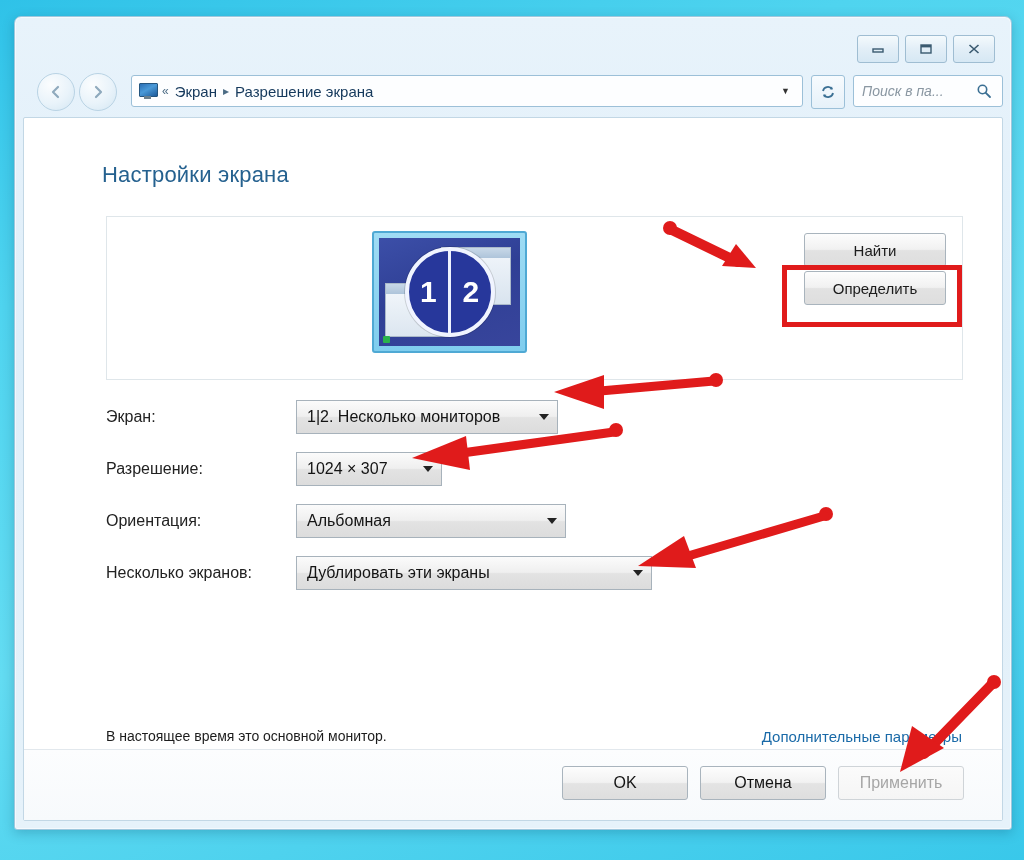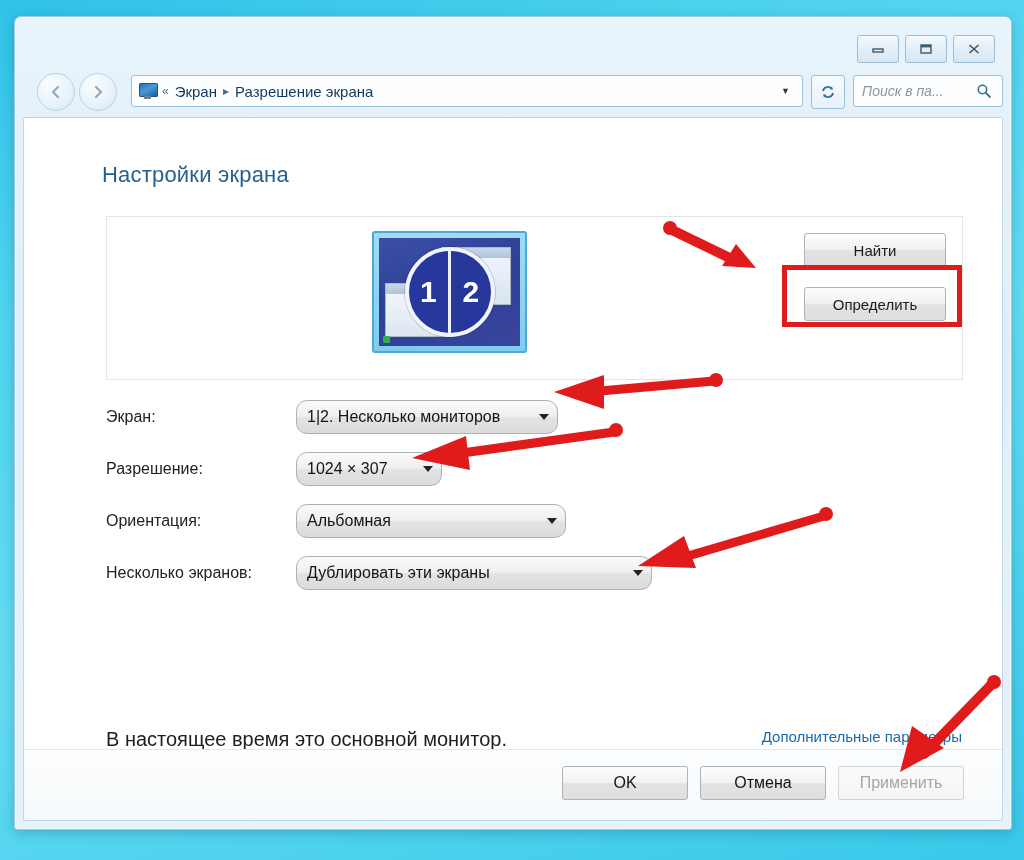--- a/index.html
+++ b/index.html
@@ -120,49 +120,49 @@
   .badge .half:first-child{border-right:3px solid #eef2ff;}
 
   .sidebtn{
     position:absolute;width:142px;height:34px;
     border:1px solid #a9b4bd;border-radius:3px;box-sizing:border-box;
     background:linear-gradient(180deg,#fdfdfd 0%,#f1f1f1 48%,#e2e2e2 52%,#dedede 100%);
     display:flex;align-items:center;justify-content:center;
     font-size:15px;color:#1c1c1c;
   }
   #btn-find{right:16px;top:16px;}
-  #btn-identify{right:16px;top:70px;}
+  #btn-identify{right:16px;top:54px;}
   .redbox{
     position:absolute;right:0px;top:48px;width:180px;height:62px;
     border:5px solid #e01b1b;box-sizing:border-box;
   }
 
   
   .form{position:absolute;left:82px;top:268px;right:40px;}
   .row{position:relative;height:52px;}
   .row .lbl{position:absolute;left:0;top:12px;font-size:16px;color:#222;}
   .combo{
-    position:absolute;height:34px;border:1px solid #a7b2bb;border-radius:11px;box-sizing:border-box;
+    position:absolute;height:34px;border:1px solid #a7b2bb;border-radius:0;box-sizing:border-box;
     background:linear-gradient(180deg,#fbfbfb 0%,#efefef 48%,#e3e3e3 52%,#dcdcdc 100%);
     display:flex;align-items:center;padding:0 8px 0 10px;
     font-size:16px;color:#141414;
   }
   .combo .cval{flex:1 1 auto;white-space:nowrap;}
   .combo .carrow{
     width:0;height:0;margin-left:8px;
     border-left:5px solid transparent;border-right:5px solid transparent;border-top:6px solid #222;
   }
   #combo-display{left:190px;top:4px;width:262px;}
   #combo-resolution{left:190px;top:4px;width:146px;}
   #combo-orientation{left:190px;top:4px;width:270px;}
   #combo-multiple{left:190px;top:4px;width:356px;}
 
   
   .noterow{position:absolute;left:82px;top:600px;right:40px;height:26px;}
-  .note{position:absolute;left:0;top:0;font-size:20px;color:#1d1d1d;}
+  .note{position:absolute;left:0;top:0;font-size:14px;color:#1d1d1d;}
   .adv-link{position:absolute;right:0;top:0;font-size:15px;color:#1a6aa8;}
 
   
   .footer{
     position:absolute;left:0;right:0;bottom:0;height:70px;
     border-top:1px solid #e2e8ed;
     background:linear-gradient(180deg,#fcfdfe 0%,#f7fafc 100%);
   }
   .footbtn{
     position:absolute;top:16px;width:126px;height:34px;

